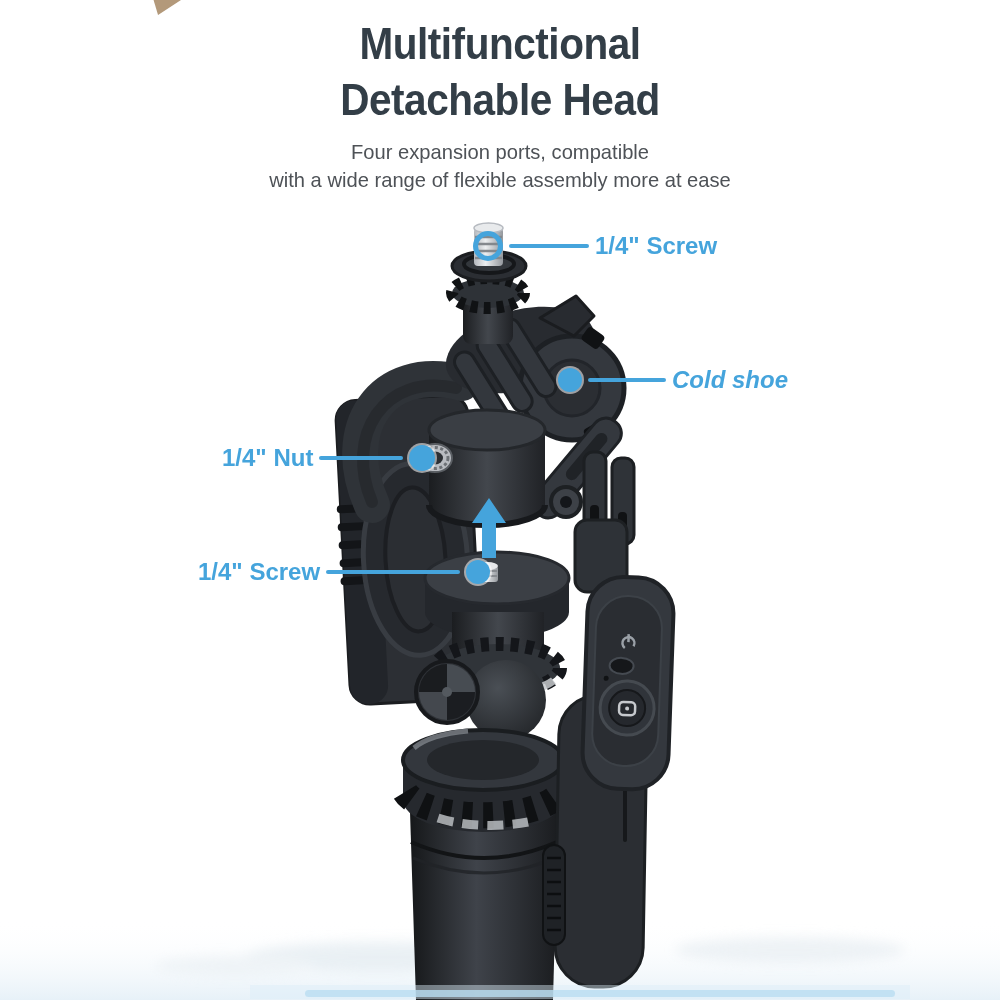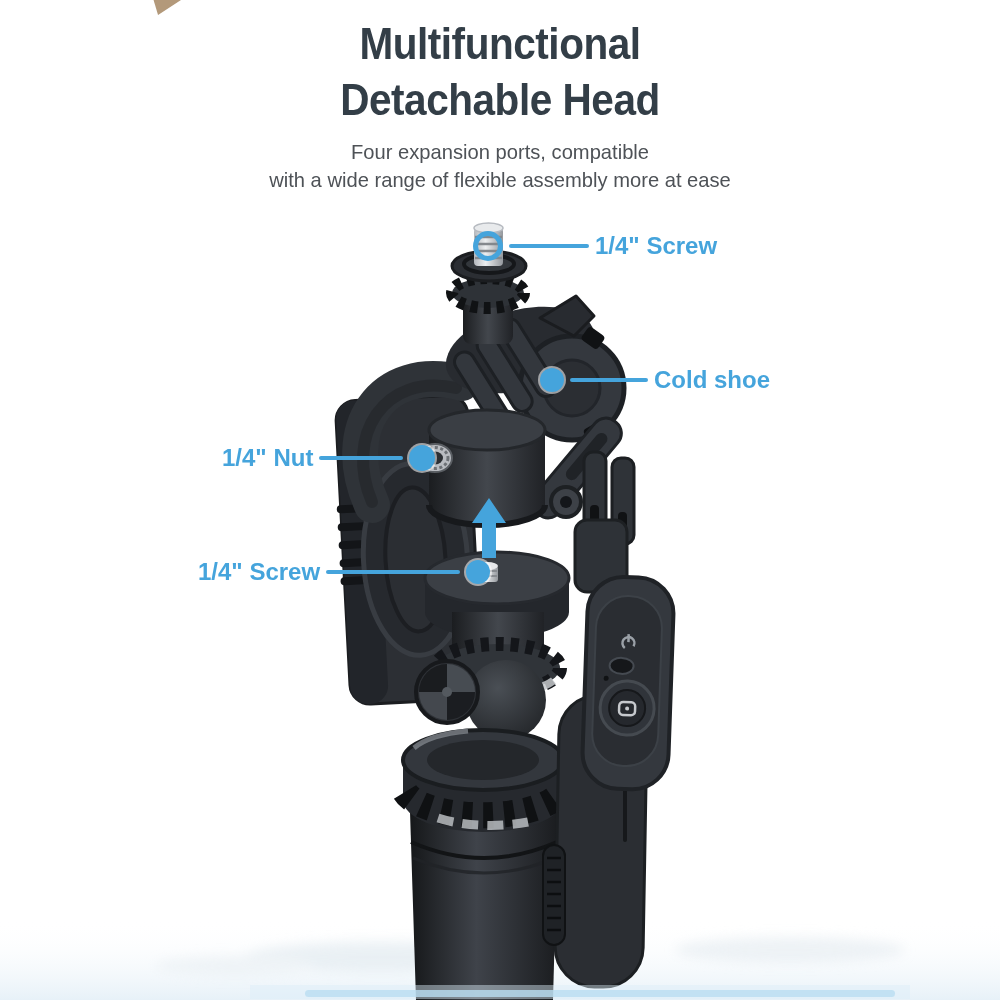--- a/index.html
+++ b/index.html
@@ -25,21 +25,21 @@
     color:#45a4dc;font-size:24px;font-weight:600;white-space:nowrap;}
   .callout .gap{width:6px;flex:none;}
   .c-line{height:4px;background:#45a4dc;border-radius:2px;flex:none;}
   .c-dot{width:24px;height:24px;border-radius:50%;background:#45a4dc;flex:none;
     box-shadow:0 0 0 2px rgba(255,255,255,.55);}
   .c-ring{width:30px;height:30px;border-radius:50%;border:5px solid #45a4dc;
     box-sizing:border-box;background:transparent;flex:none;}
   .c-dot.big{width:26px;height:26px;}
 
   .co-top-screw{left:473px;top:230px;}
-  .co-cold-shoe{left:540px;top:364px;}
+  .co-cold-shoe{left:558px;top:364px;font-style:italic;}
   .co-nut{left:222px;top:442px;}
   .co-bottom-screw{left:198px;top:556px;}
 </style>
 </head>
 <body>
 
 <div class="canvas">
 
   <div class="corner-tri"></div>
 

